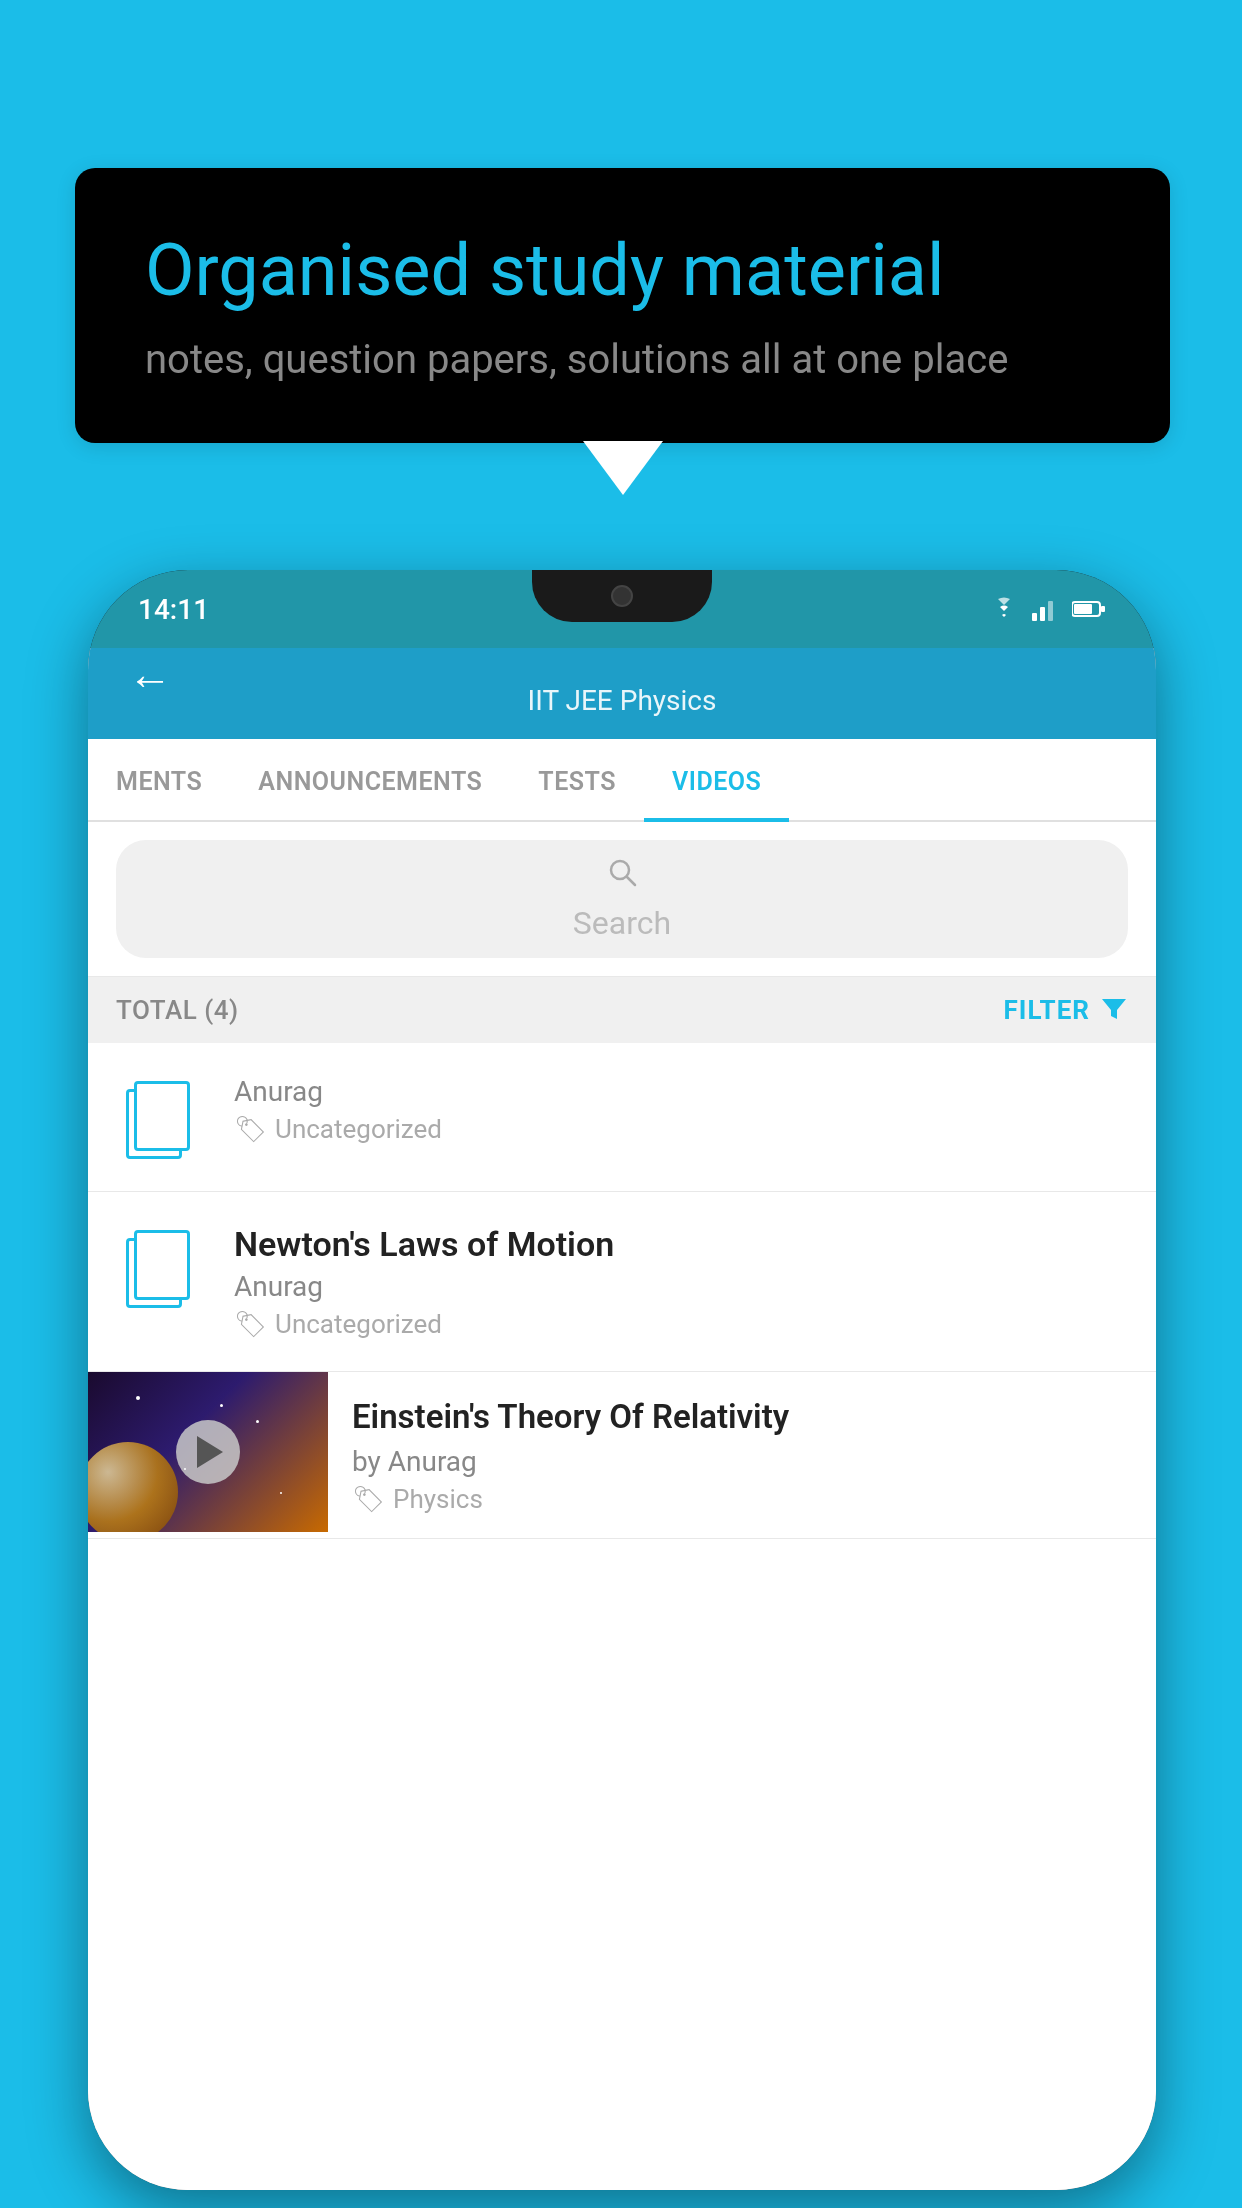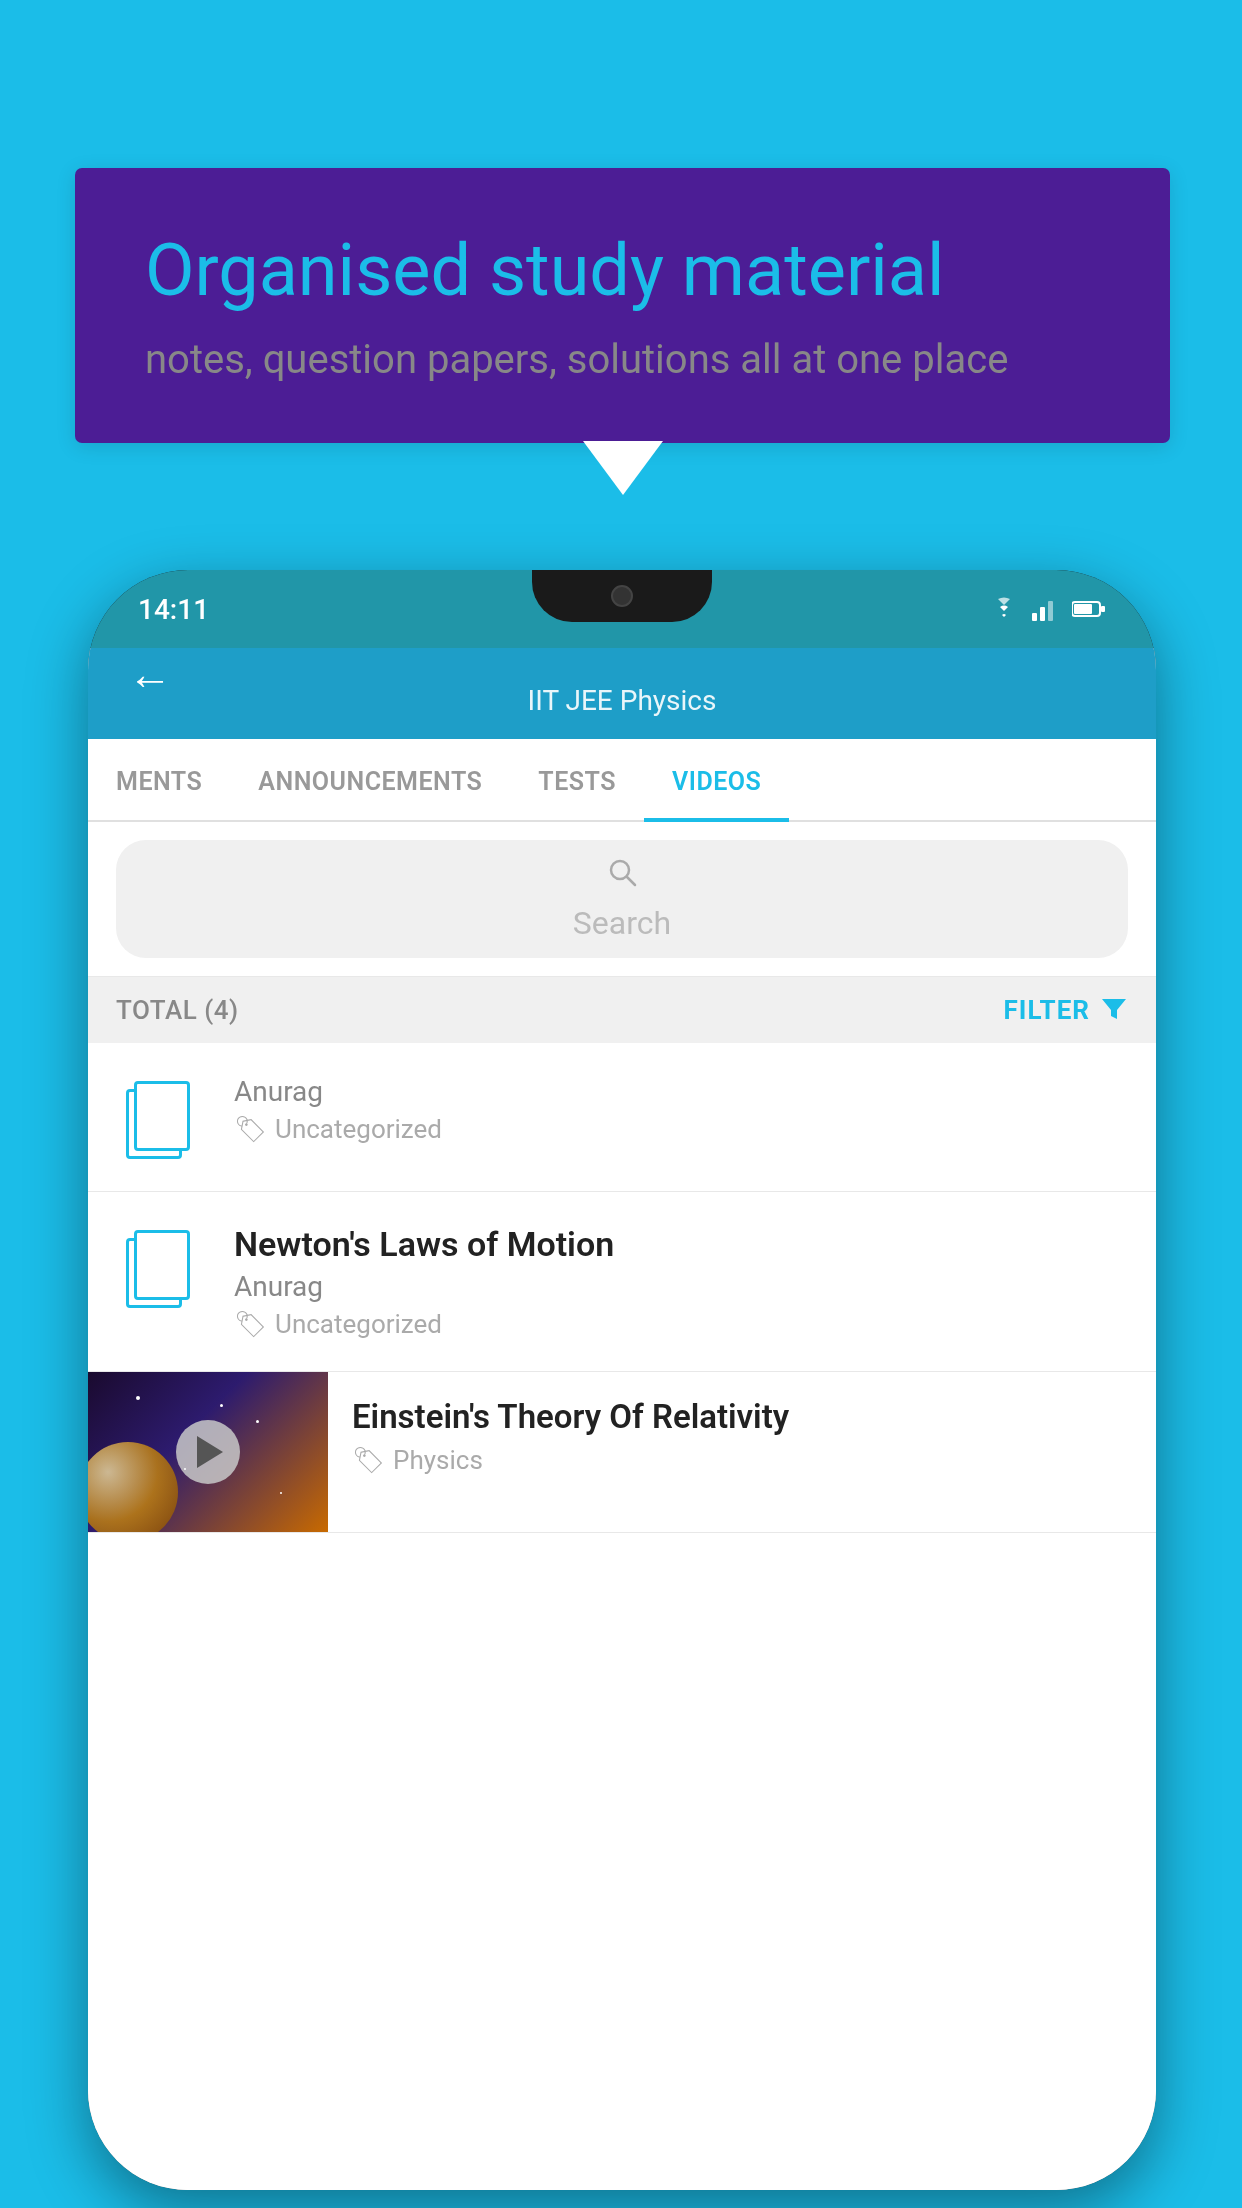--- a/index.html
+++ b/index.html
@@ -12,22 +12,22 @@
       overflow: hidden;
       position: relative;
     }
 
     
     .speech-bubble {
       position: absolute;
       top: 168px;
       left: 75px;
       width: 1095px;
-      background: #4c1d95;
-      border-radius: 7px;
+      background: #000000;
+      border-radius: 20px;
       padding: 60px 70px;
       box-shadow: 0 4px 20px rgba(0,0,0,0.12);
     }
 
     .speech-bubble::after {
       content: '';
       position: absolute;
       bottom: -52px;
       left: 50%;
       transform: translateX(-50%);
@@ -535,20 +535,21 @@
             <div class="star" style="top:20%;left:55%;width:3px;height:3px;"></div>
             <div class="star" style="top:75%;left:80%;width:2px;height:2px;"></div>
           </div>
           <div class="globe-decoration"></div>
           <div class="play-btn">
             <div class="play-triangle"></div>
           </div>
         </div>
         <div class="video-content">
           <div class="video-title">Einstein's Theory Of Relativity</div>
+          <div class="video-author">by Anurag</div>
           <div class="video-tag">
             <span>🏷</span>
             <span>Physics</span>
           </div>
         </div>
       </div>
 
     </div>
   </div>
 </div>

